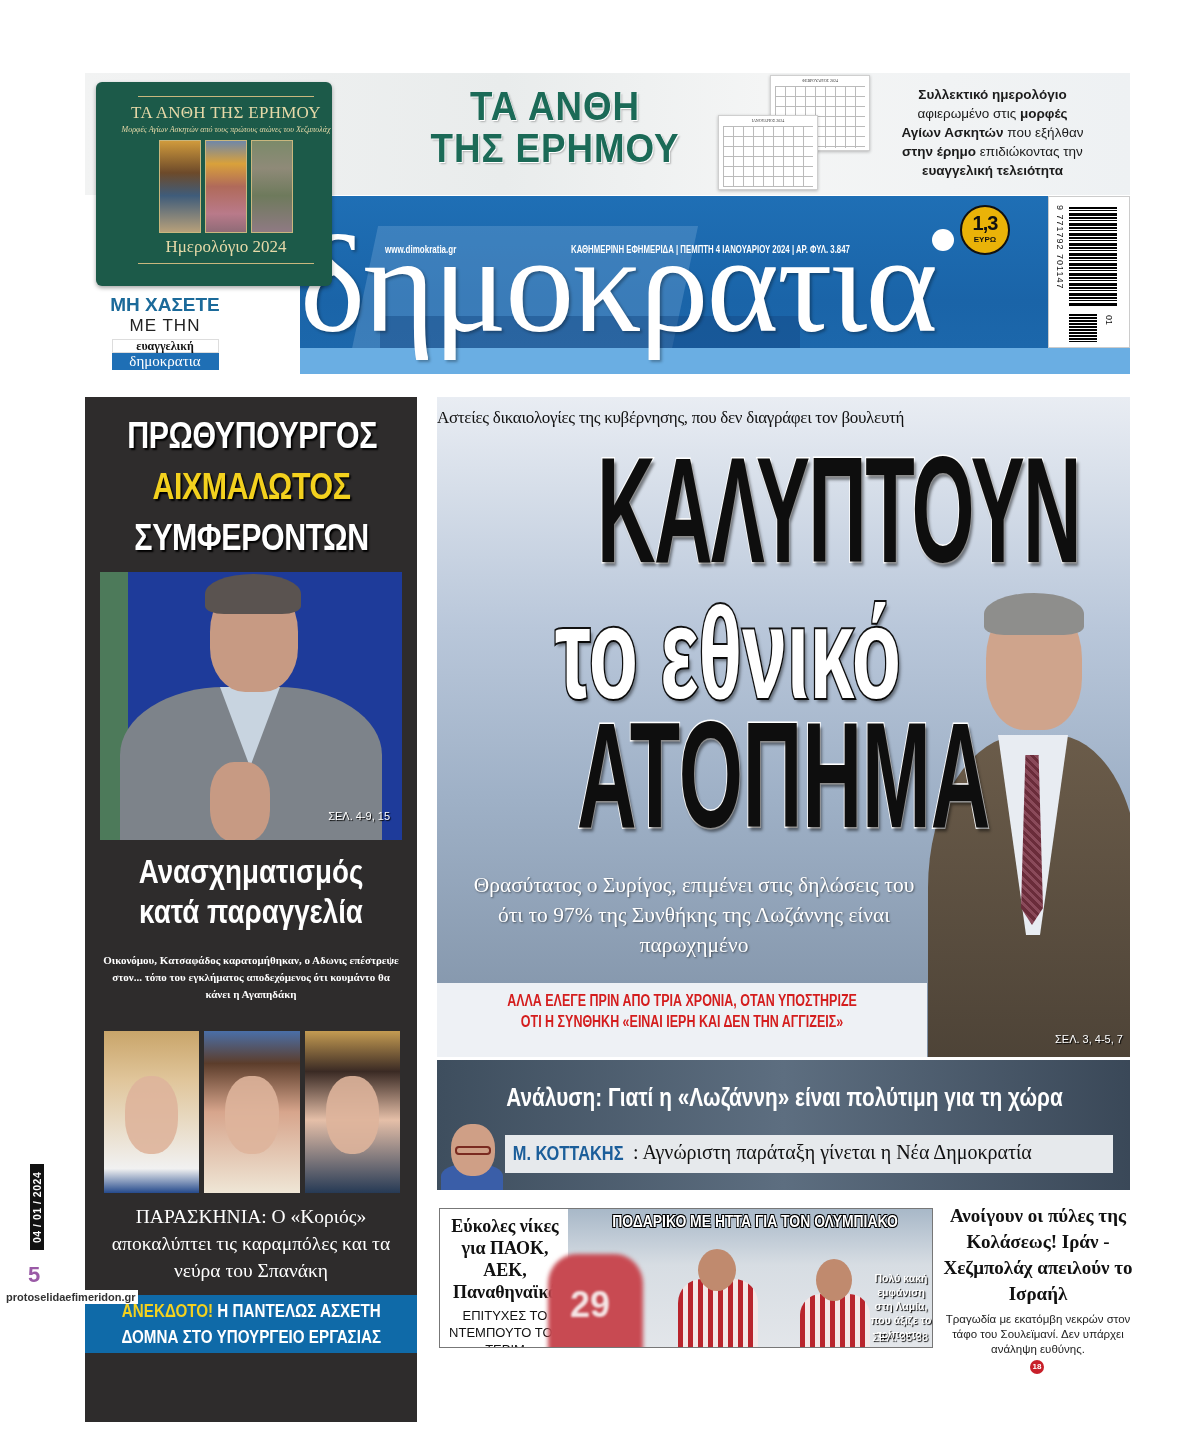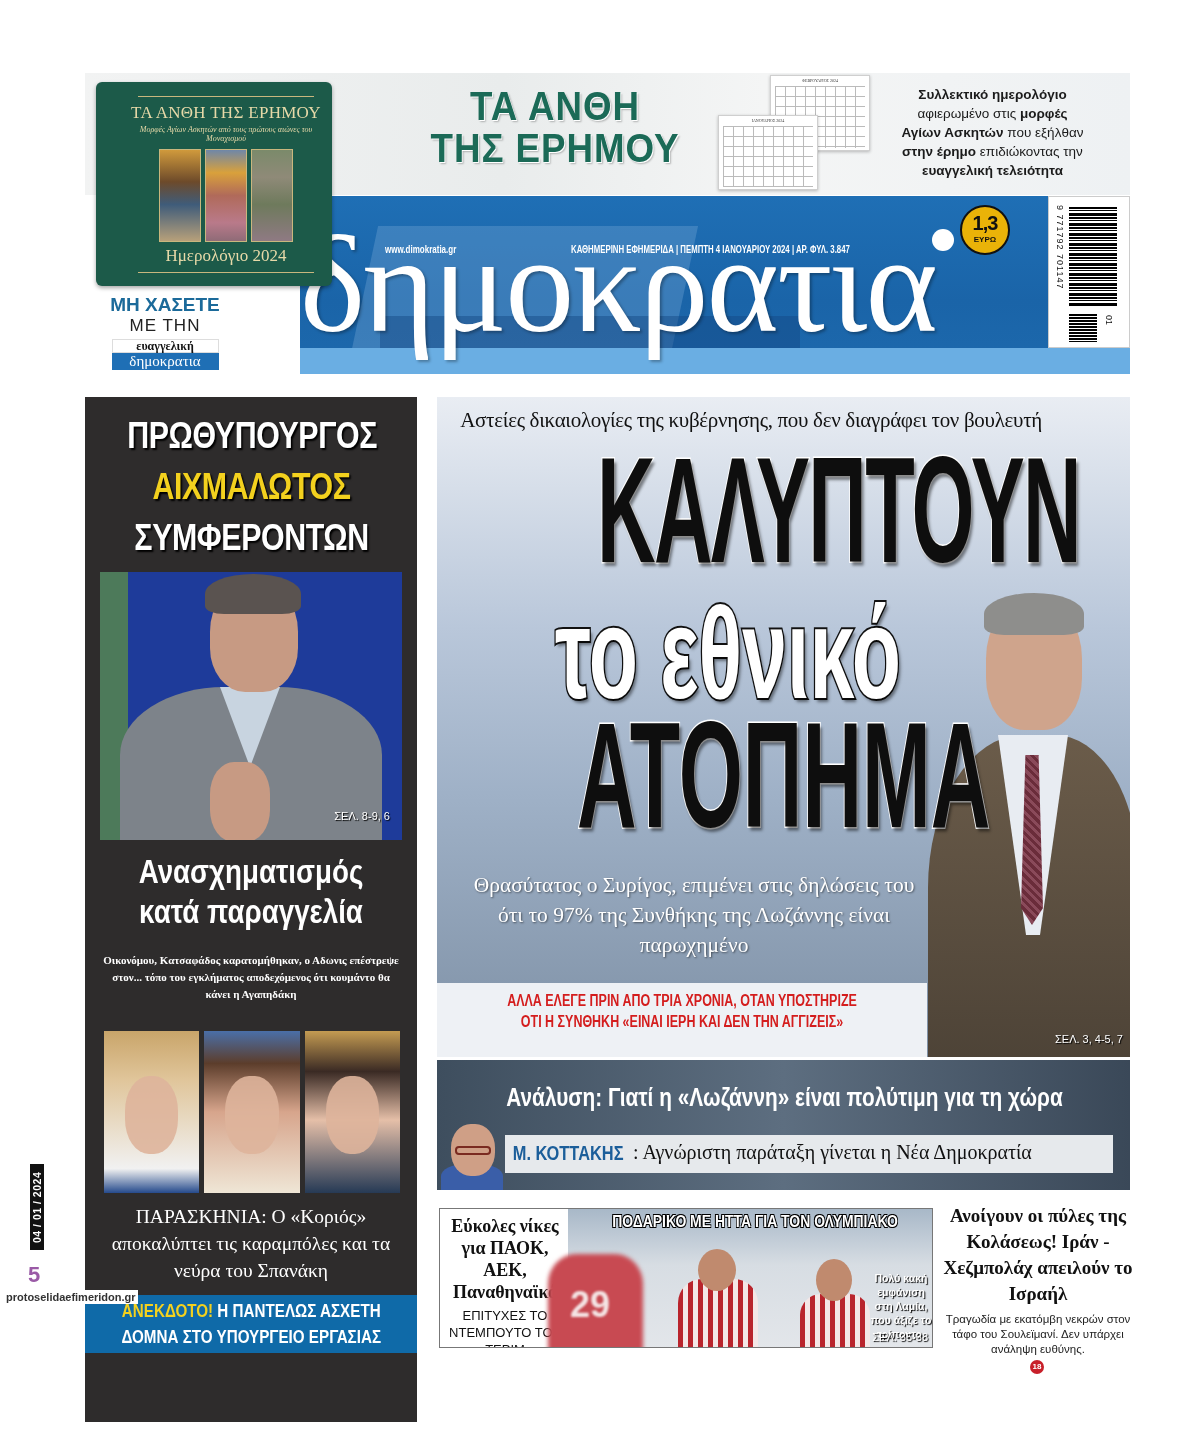--- a/index.html
+++ b/index.html
@@ -178,22 +178,22 @@
     padding: 1px 2px;
   }
 
   
   .main-story {
     left: 437px; top: 397px; width: 693px; height: 660px;
     background: linear-gradient(180deg, #e9edf3 0%, #b9c7da 35%, #9fb1c7 60%, #7e90a5 100%);
     overflow: hidden;
   }
   .kicker {
-    left: 437px; top: 408px; width: 605px; text-align: right;
-    font-family: "Liberation Serif", serif; font-size: 21px; color: #111;
+    left: 437px; top: 408px; width: 605px; text-align: left;
+    font-family: "Liberation Serif", serif; font-size: 17px; color: #111;
     letter-spacing: -0.3px; white-space: nowrap;
   }
   .big-line {
     left: 437px; width: 700px; text-align: center; font-weight: bold;
     font-family: "Liberation Sans", sans-serif; color: #0e0e0e;
     -webkit-text-stroke: 3px #fff; paint-order: stroke fill;
     text-shadow: 4px 4px 4px rgba(0,0,0,0.45);
     white-space: nowrap;
   }
   .big1 { top: 430px; font-size: 150px; line-height: 160px; transform: scaleX(0.54); transform-origin: 348px 0; letter-spacing: -3px; }
@@ -292,21 +292,21 @@
   }
 </style>
 </head>
 <body>
 
 <div class="abs promo-band"></div>
 
 <div class="abs promo-card">
   <div class="rule" style="margin-top:14px"></div>
   <div class="ttl">ΤΑ ΑΝΘΗ ΤΗΣ ΕΡΗΜΟΥ</div>
-  <div class="sub">Μορφές Αγίων Ασκητών από τους πρώτους αιώνες του Μοναχισμού</div>
+  <div class="sub">Μορφές Αγίων Ασκητών από τους πρώτους αιώνες του Χεζμπολάχ</div>
   <div class="icons-row">
     <div class="icon-panel a"></div>
     <div class="icon-panel b"></div>
     <div class="icon-panel c"></div>
   </div>
   <div class="year">Ημερολόγιο 2024</div>
   <div class="rule" style="margin-top:6px"></div>
 </div>
 
 <div class="abs promo-title">
@@ -374,21 +374,21 @@
   <div class="yl">ΑΙΧΜΑΛΩΤΟΣ</div>
   <div>ΣΥΜΦΕΡΟΝΤΩΝ</div>
 </div>
 
 <div class="abs pm-photo">
   <div class="body"></div>
   <div class="collar"></div>
   <div class="head"></div>
   <div class="hair"></div>
   <div class="hand"></div>
-  <div class="pg-ref">ΣΕΛ. 8-9, 6</div>
+  <div class="pg-ref">ΣΕΛ. 4-9, 15</div>
 </div>
 
 <div class="abs reshuffle-head">
   <div>Ανασχηματισμός</div>
   <div>κατά παραγγελία</div>
 </div>
 <div class="abs reshuffle-sub">Οικονόμου, Κατσαφάδος καρατομήθηκαν, ο Αδωνις επέστρεψε στον... τόπο του εγκλήματος αποδεχόμενος ότι κουμάντο θα κάνει η Αγαπηδάκη</div>
 
 <div class="abs trio">
   <div class="p p1">

